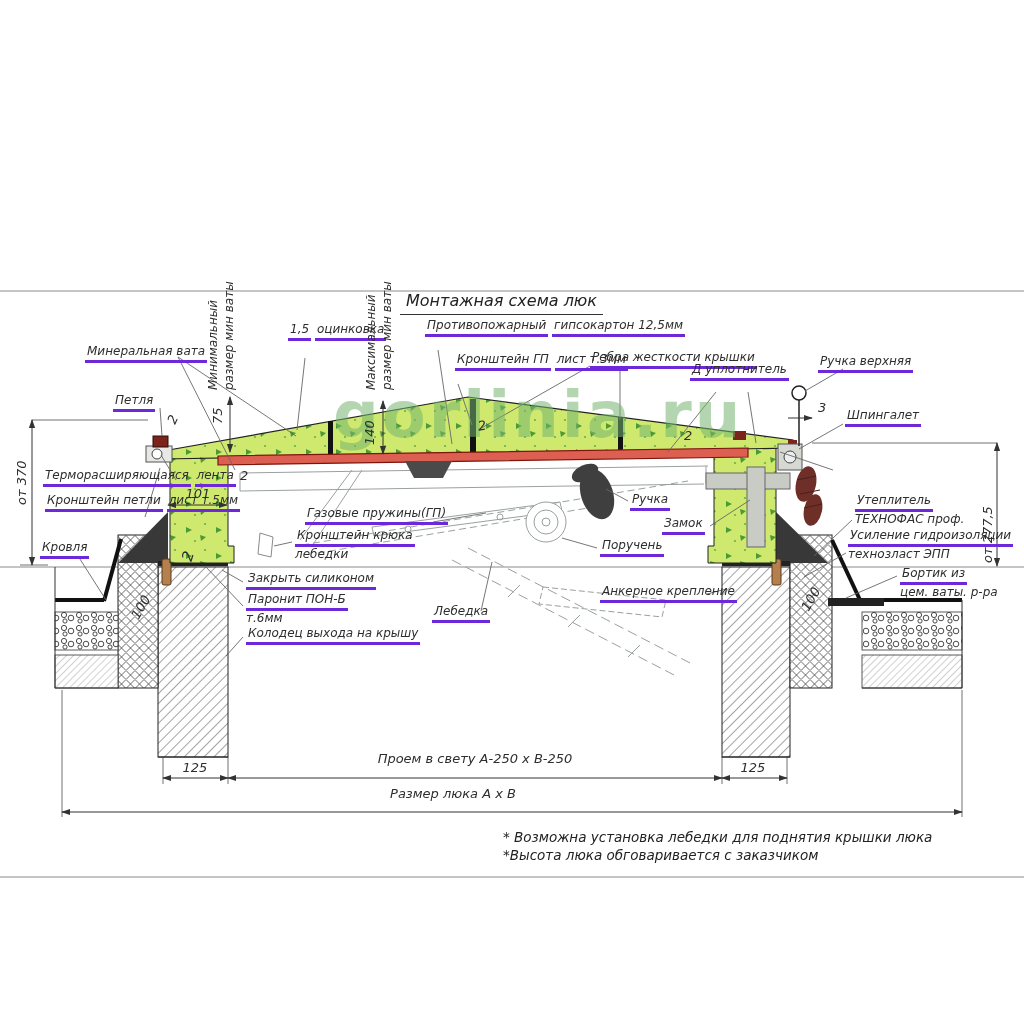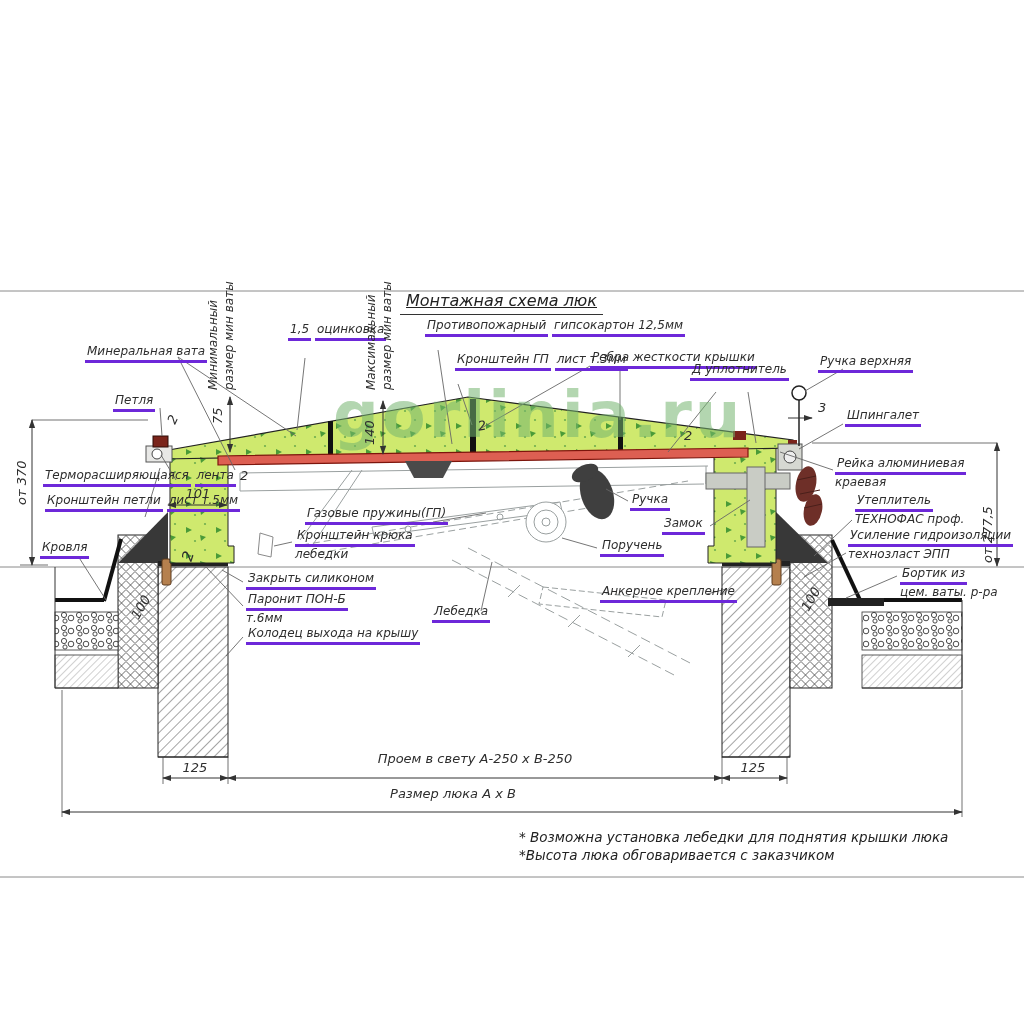--- a/index.html
+++ b/index.html
@@ -7,22 +7,22 @@
           font-family:"DejaVu Sans",sans-serif;}
   svg{position:absolute;left:0;top:0;}
   .lbl{position:absolute;font-style:italic;font-size:12px;line-height:1.3;color:#2e2e2e;white-space:nowrap;}
   .lbl .ln{display:block;}
   .lbl .u{display:inline-block;border-bottom:3px solid #6d28d9;padding:0 2px 0 2px;}
   .rot{transform-origin:0 0;}
   .ctr{text-align:center;}
   .dim{font-size:13px;}
   .big2{font-size:15px;}
   .title{font-size:16px;color:#222;}
-  .title .u{border-bottom:1.4px solid #333;padding:0 6px 2px 6px;text-decoration:underline;}
-  .note{font-size:13.5px;color:#222;margin-left:16px;}
+  .title .u{border-bottom:1.4px solid #333;padding:0 6px 2px 6px;}
+  .note{font-size:13.5px;color:#222;}
   .watermark{position:absolute;left:333px;top:378px;font-size:64px;font-weight:bold;
              letter-spacing:3px;color:rgba(116,180,112,0.55);font-style:normal;}
 </style>
 </head>
 <body>
 
 <div id="canvas">
 
 <svg width="1024" height="1024" viewBox="0 0 1024 1024">
   <defs>
@@ -262,24 +262,20 @@
   <span class="ln u">лента</span>
 </div>
 <div class="lbl" style="left:45px;top:493px">
   <span class="ln u">Кронштейн петли</span>
   <span class="ln u">лист т.5мм</span>
 </div>
 <div class="lbl" style="left:40px;top:540px">
   <span class="ln u">Кровля</span>
 </div>
 
-<div class="lbl" style="left:835px;top:456px">
-  <span class="ln u">Рейка алюминиевая</span>
-  <span class="ln">краевая</span>
-</div>
 <div class="lbl" style="left:855px;top:493px">
   <span class="ln u">Утеплитель</span>
   <span class="ln">ТЕХНОФАС проф.</span>
 </div>
 <div class="lbl" style="left:848px;top:528px">
   <span class="ln u">Усиление гидроизоляции</span>
   <span class="ln">технозласт ЭПП</span>
 </div>
 <div class="lbl" style="left:900px;top:566px">
   <span class="ln u">Бортик из</span>

